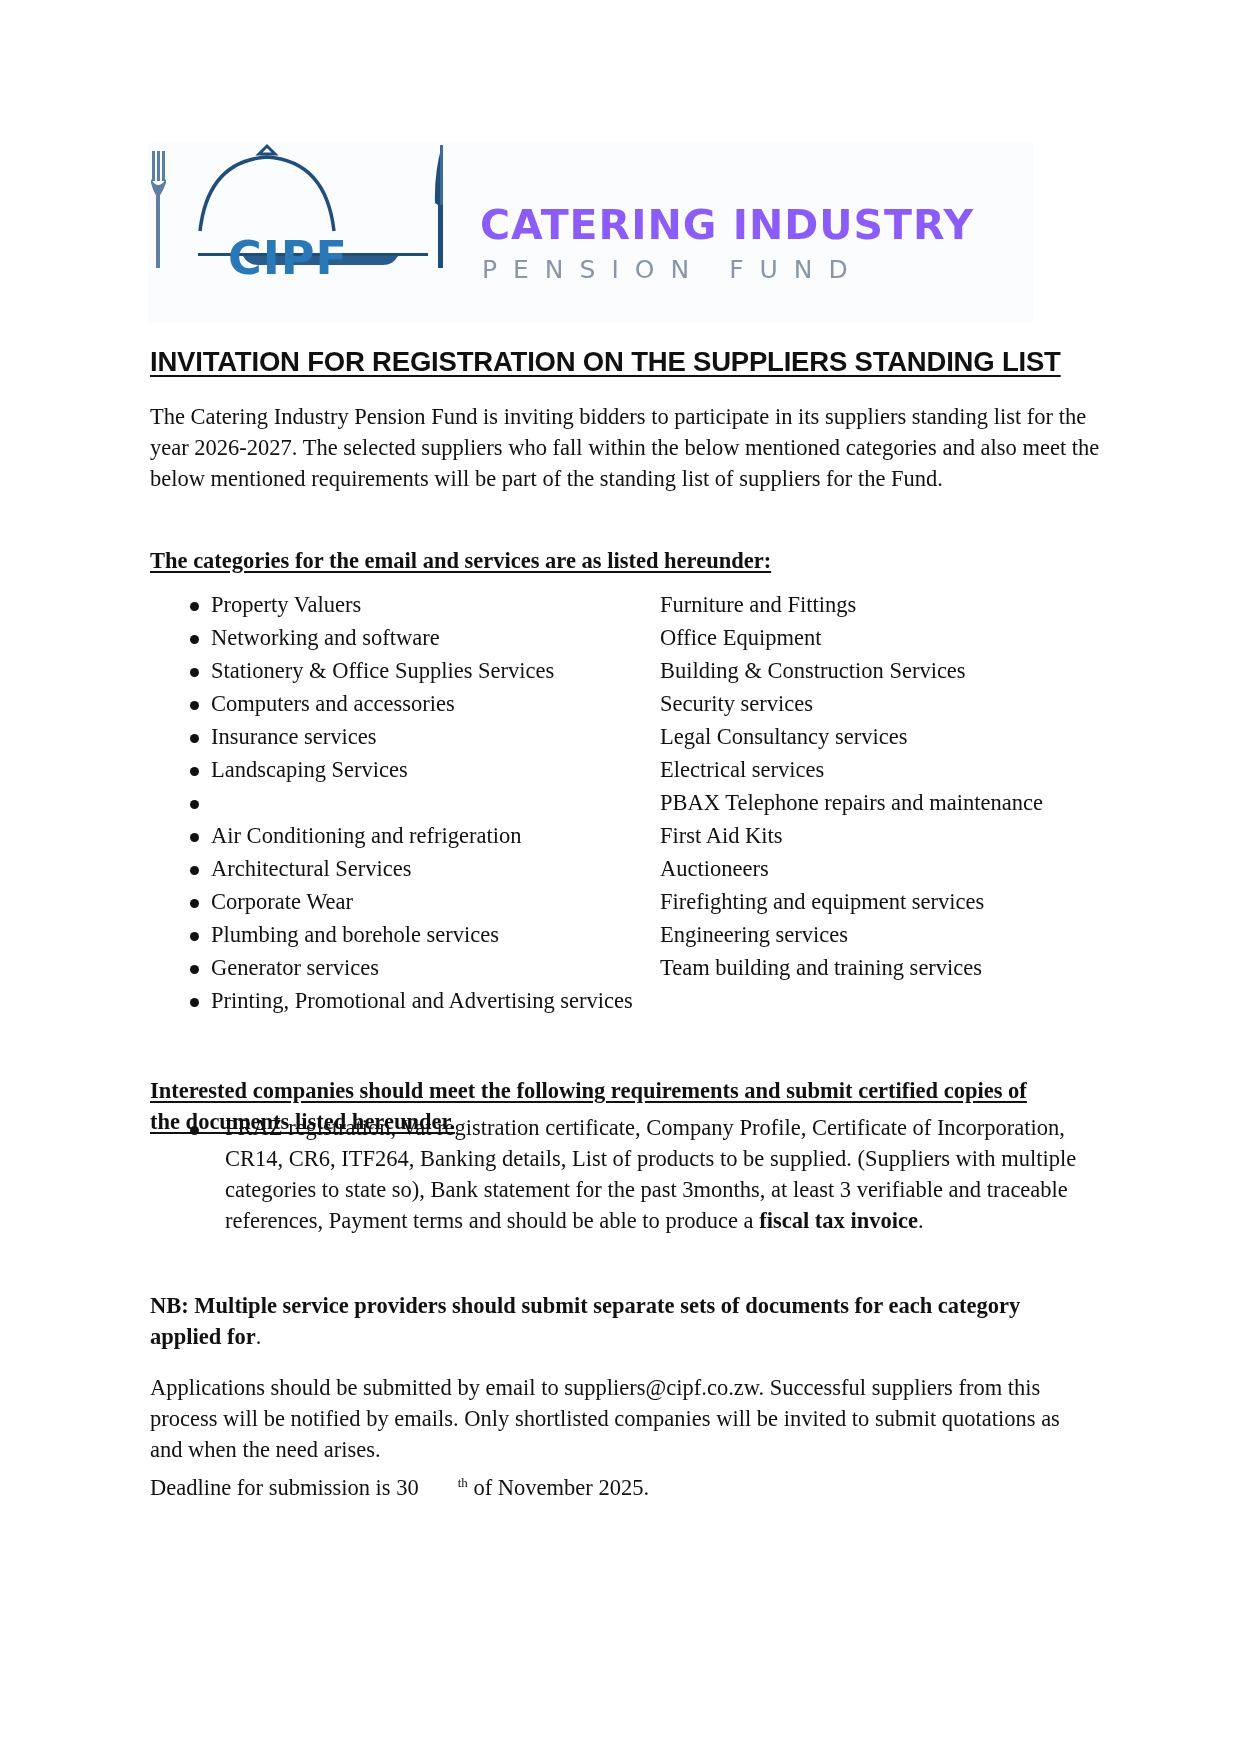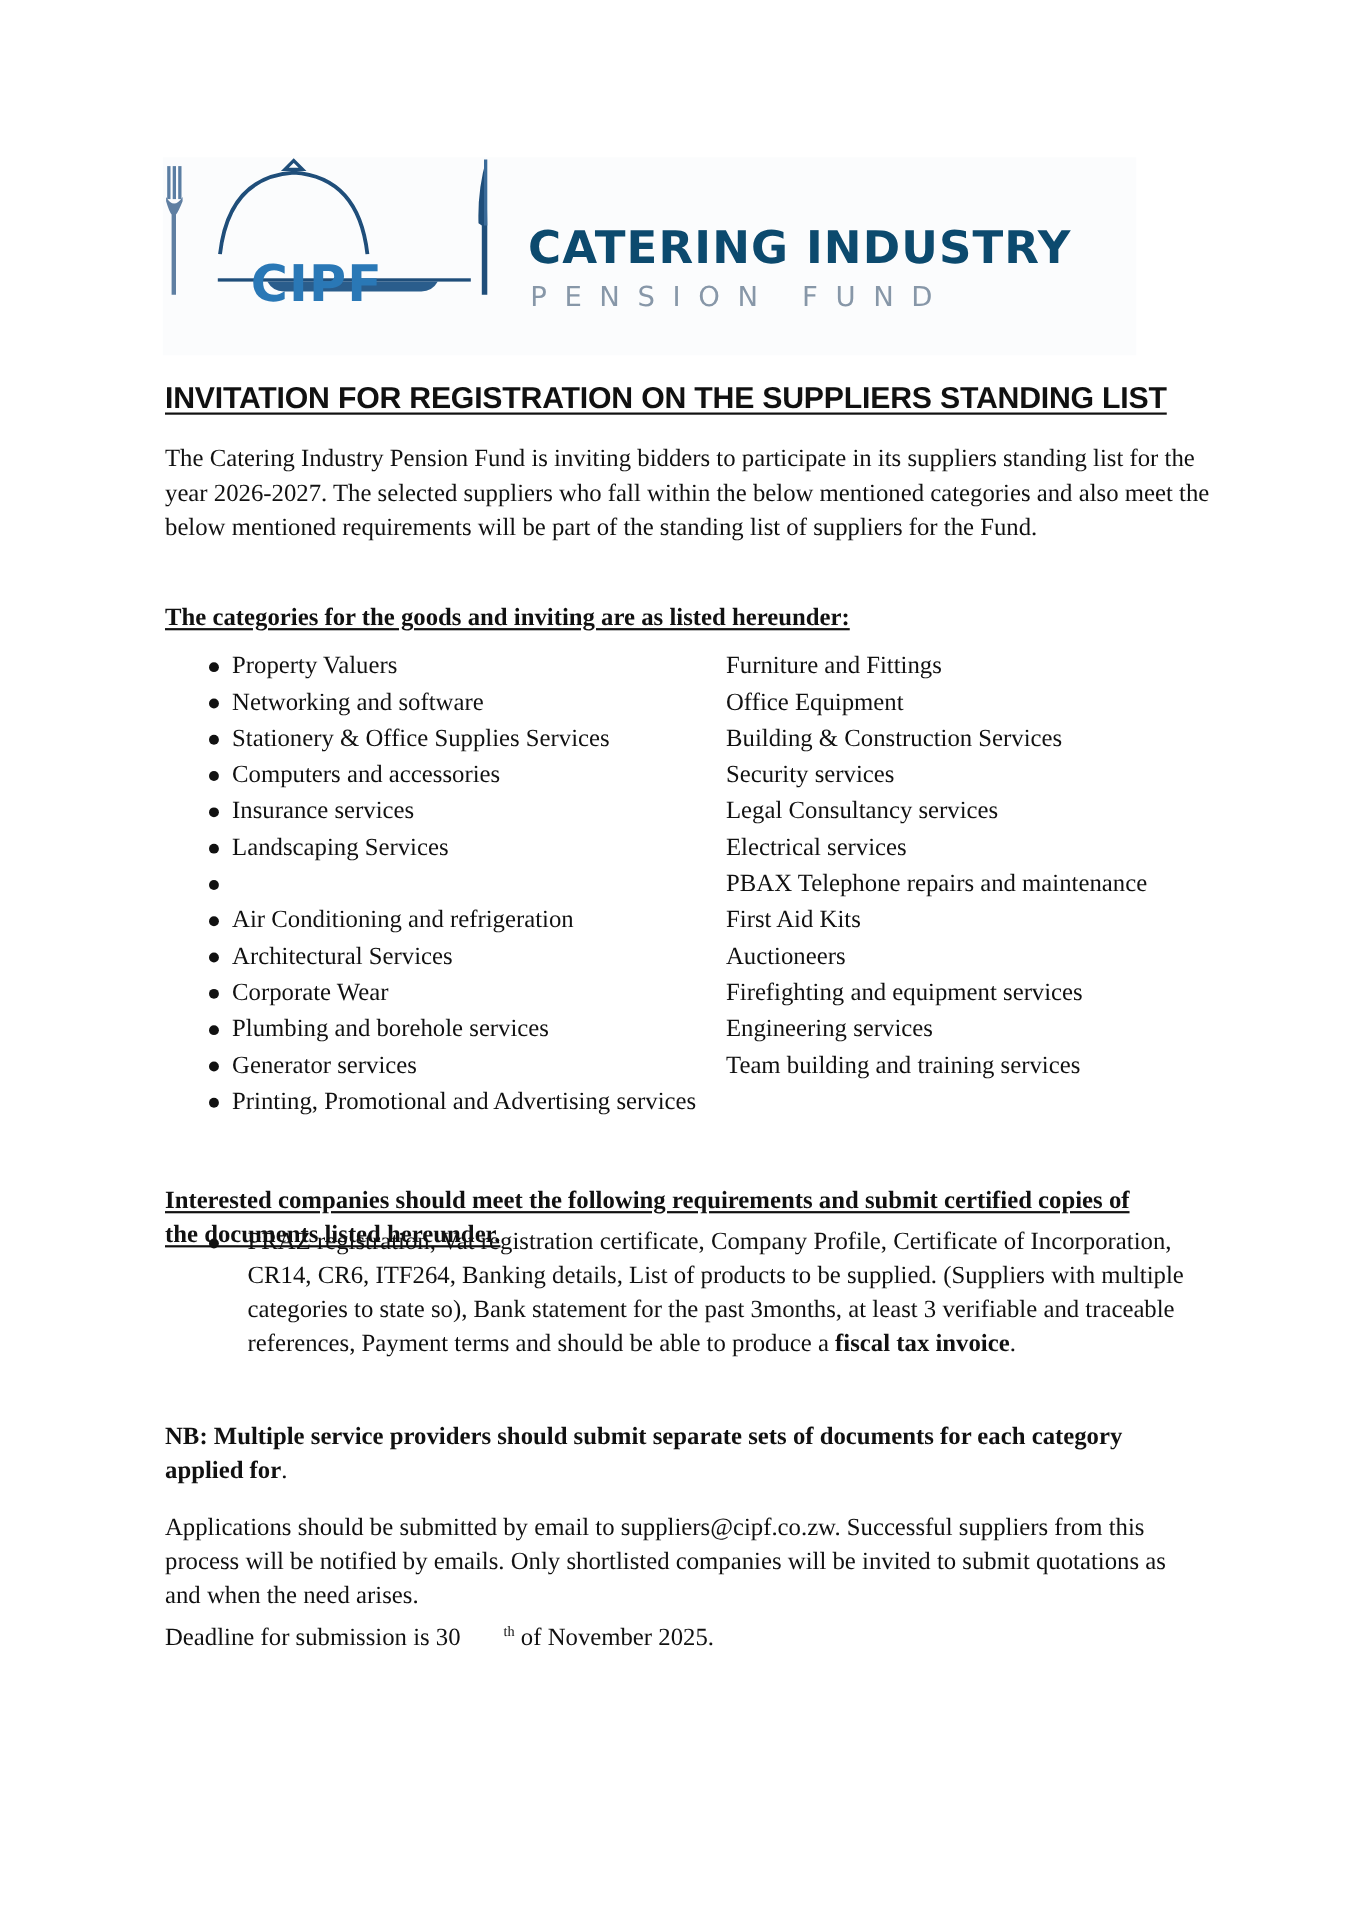--- a/index.html
+++ b/index.html
@@ -2,21 +2,21 @@
 <html><head>
 <meta charset="utf-8">
 <style>
   html, body { margin: 0; padding: 0; background: #ffffff; }
   body { width: 1241px; height: 1754px; position: relative; overflow: hidden;
          font-family: "Liberation Serif", "DejaVu Serif", serif; color: #111; }
 
   .logo { position: absolute; left: 148px; top: 143px; width: 885px; height: 180px; background: #fbfcfd; }
   .logo svg { position: absolute; left: 0; top: 0; }
   .logo-title { position: absolute; left: 332px; top: 58px; font-family: "DejaVu Sans", sans-serif;
-                font-weight: bold; font-size: 41px; color: #0c4a6e; letter-spacing: 1px; white-space: nowrap; }
+                font-weight: bold; font-size: 41px; color: #8b5cf6; letter-spacing: 1px; white-space: nowrap; }
   .logo-sub { position: absolute; left: 334px; top: 112px; font-family: "DejaVu Sans", sans-serif;
               font-size: 25px; color: #8797a8; letter-spacing: 16px; white-space: nowrap; }
   .logo-cipf { position: absolute; left: 80px; top: 88px; font-family: "DejaVu Sans", sans-serif;
                font-weight: bold; font-size: 46px; color: #2a78b6; letter-spacing: 1px; }
 
   .heading { position: absolute; left: 150px; top: 346px; font-family: "Liberation Sans", sans-serif;
              font-weight: bold; font-size: 27.5px; text-decoration: underline; text-decoration-thickness: 2px;
              text-underline-offset: 4px; white-space: nowrap; letter-spacing: -0.2px; color: #111; }
 
   .para { position: absolute; left: 150px; width: 950px; font-size: 22.5px; line-height: 31px; }
@@ -65,21 +65,21 @@
   </svg>
   <span class="logo-cipf">CIPF</span>
   <span class="logo-title">CATERING INDUSTRY</span>
   <span class="logo-sub">PENSION FUND</span>
 </div>
 
 <div class="heading">INVITATION FOR REGISTRATION ON THE SUPPLIERS STANDING LIST</div>
 
 <div class="para intro">The Catering Industry Pension Fund is inviting bidders to participate in its suppliers standing list for the year 2026-2027. The selected suppliers who fall within the below mentioned categories and also meet the below mentioned requirements will be part of the standing list of suppliers for the Fund.</div>
 
-<div class="para sub1">The categories for the goods and inviting are as listed hereunder:</div>
+<div class="para sub1">The categories for the email and services are as listed hereunder:</div>
 
 <div class="cats" id="cats">
     <div class="cat-row">
       <span class="bullet"></span>
       <span class="cat-left">Property Valuers</span>
       <span class="cat-right">Furniture and Fittings</span>
     </div>
     <div class="cat-row">
       <span class="bullet"></span>
       <span class="cat-left">Networking and software</span>

